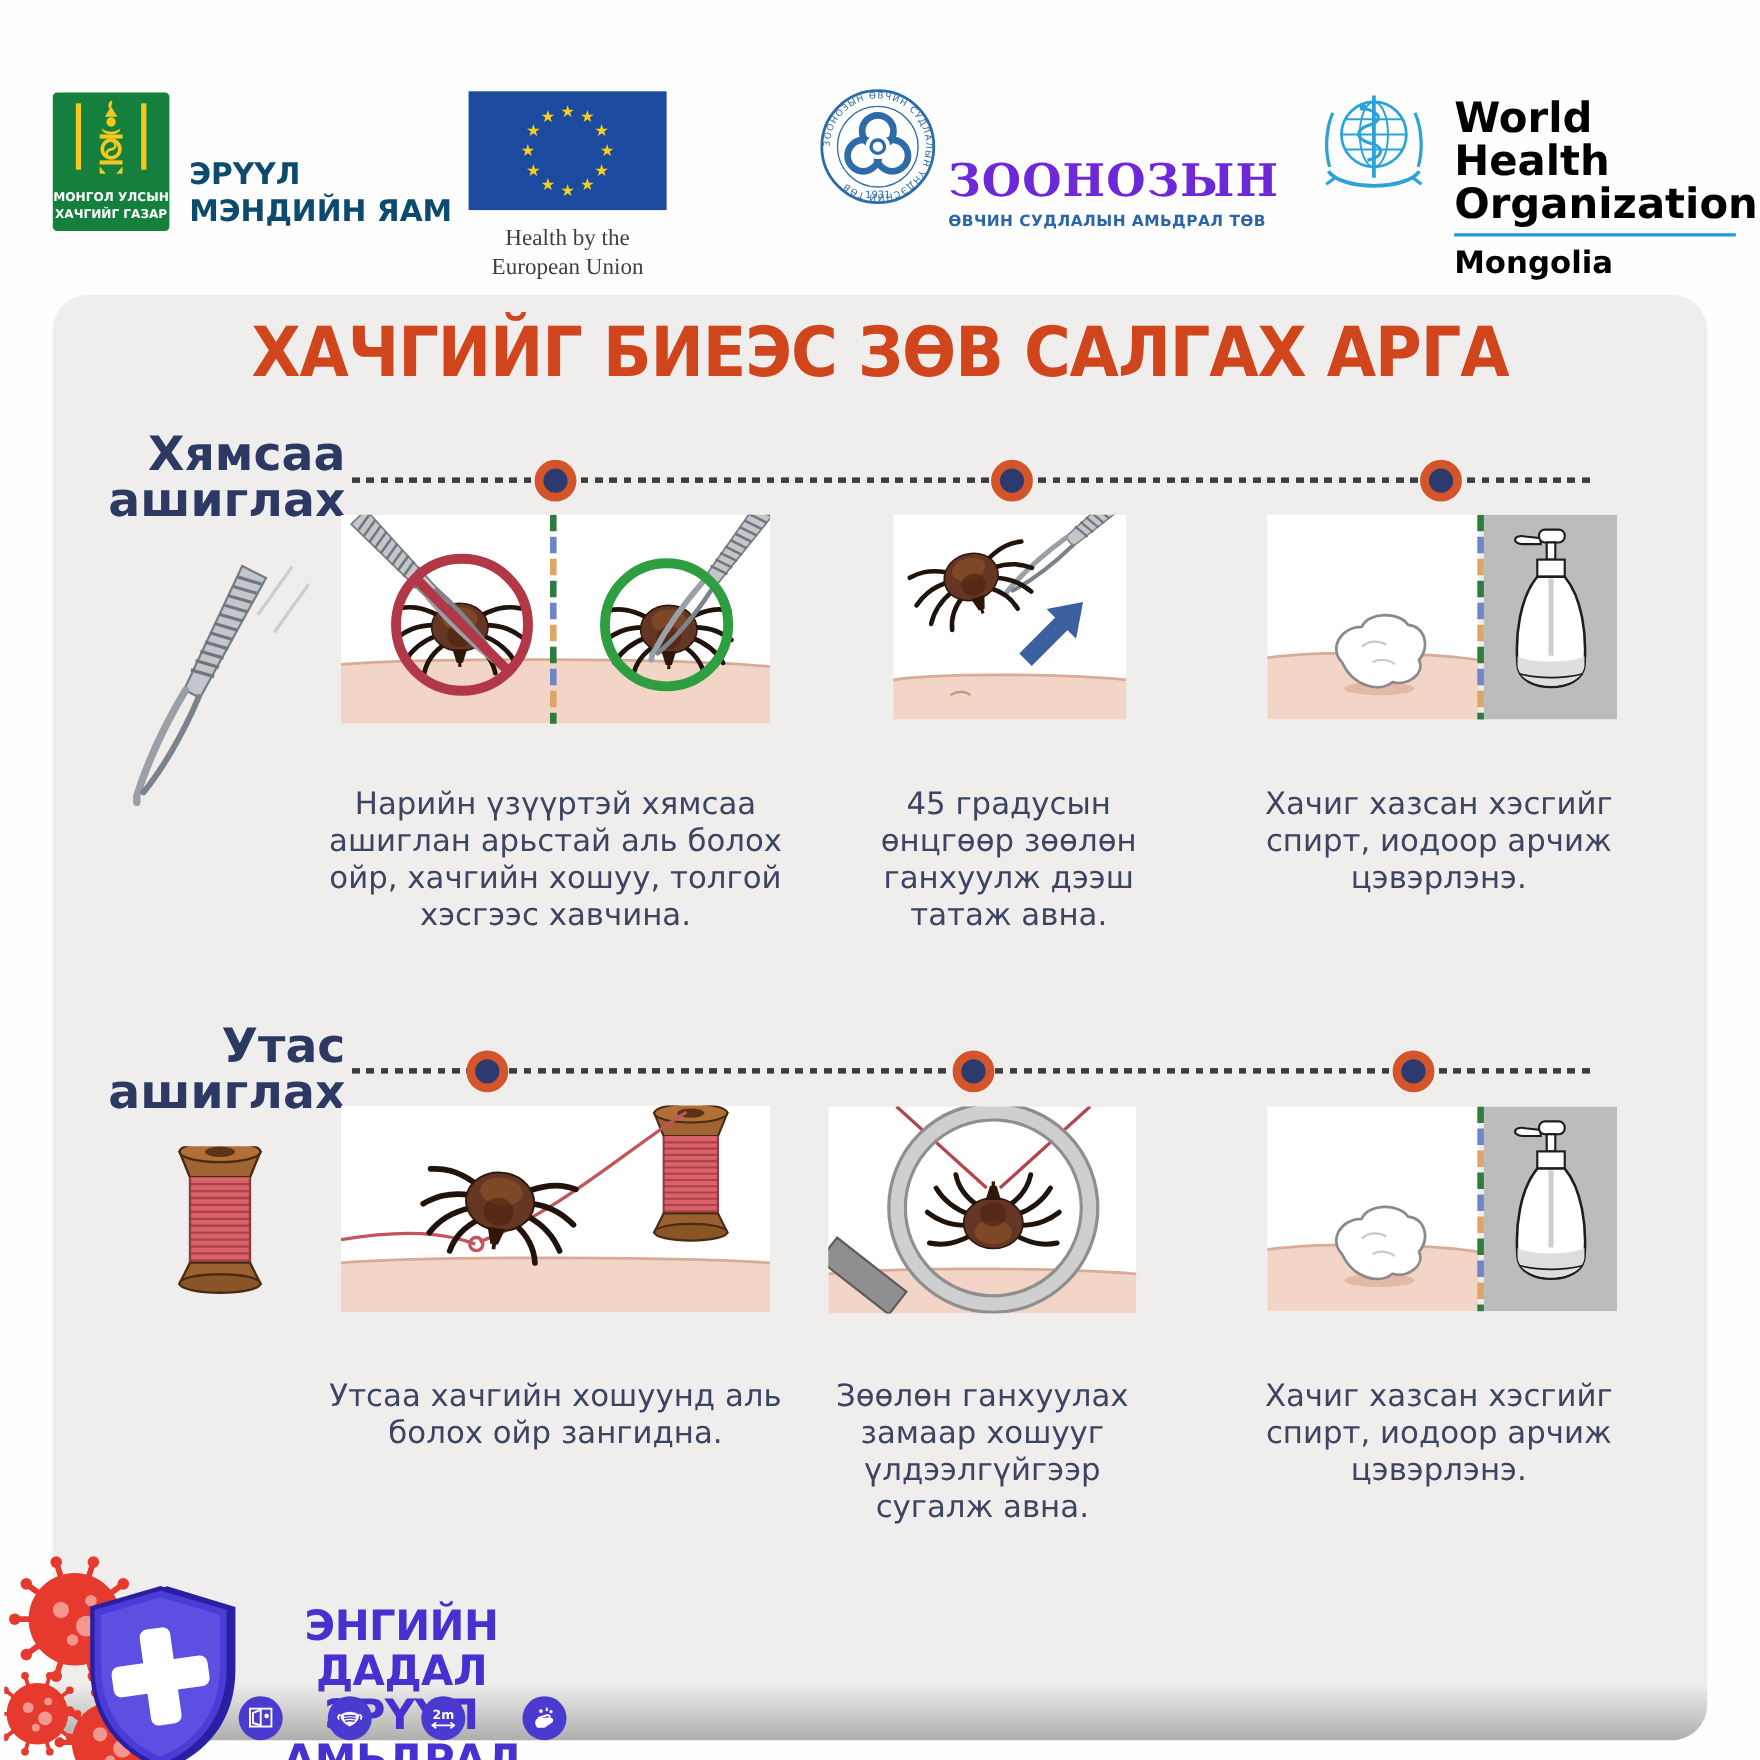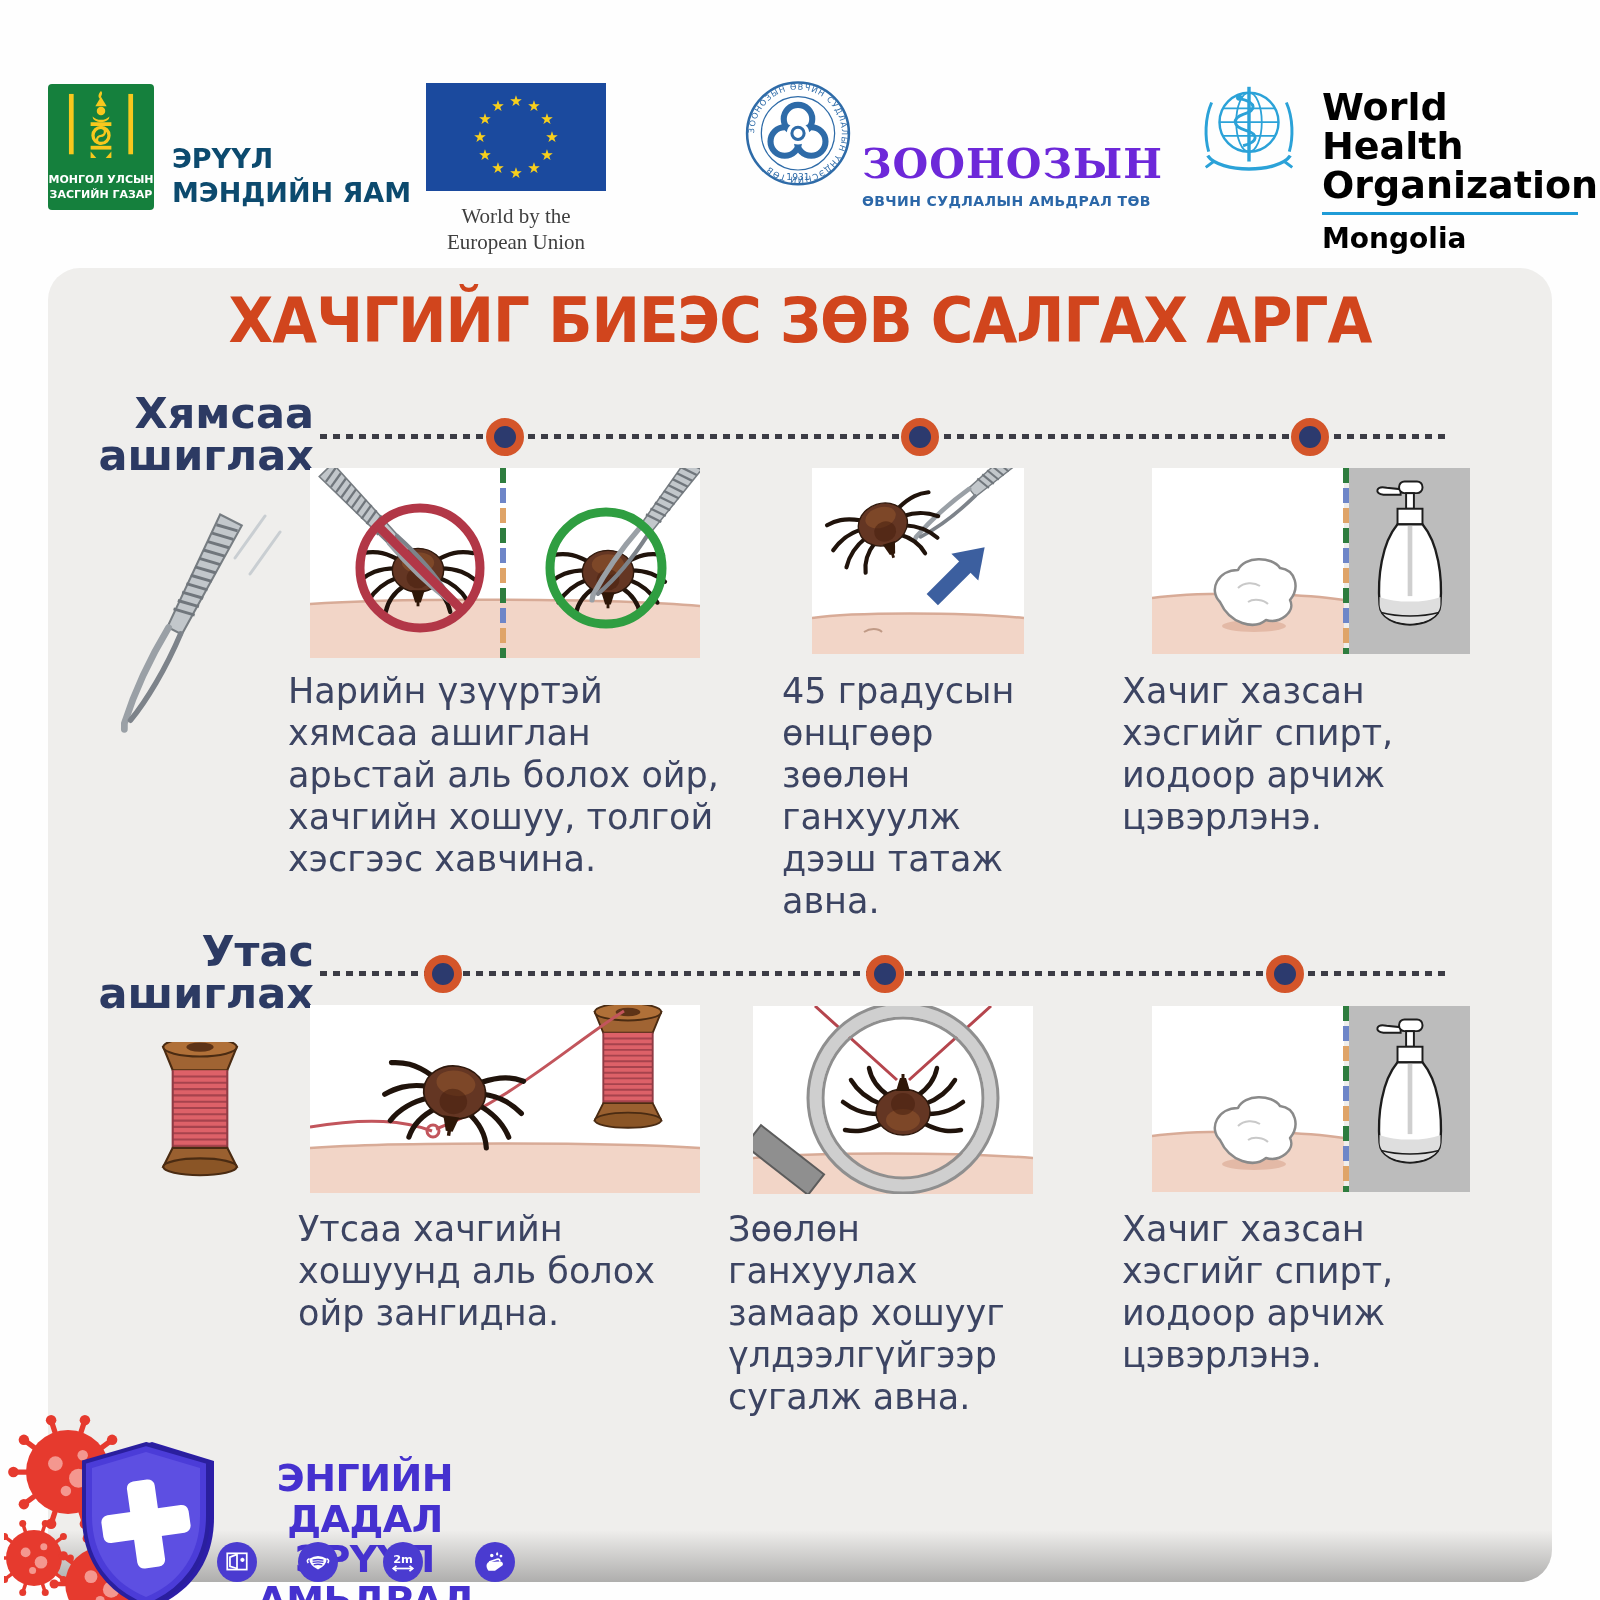--- a/index.html
+++ b/index.html
@@ -38,21 +38,21 @@
   .section-label{width:218px;text-align:right;color:#2c3a63;font-size:43px;font-weight:bold;line-height:.98;}
   .s1-label{left:96px;top:392px;}
   .s2-label{left:96px;top:930px;}
 
   .dash-line{width:1130px;height:5px;
              background:repeating-linear-gradient(90deg,#3c3c45 0 7px,transparent 7px 13px);}
   .dl1{left:320px;top:434px;}
   .dl2{left:320px;top:971px;}
   .marker{width:38px;height:38px;border-radius:50%;background:#2c3a6e;border:8px solid #d4552a;box-sizing:border-box;}
 
-  .caption{color:#3c4462;font-size:35px;line-height:1.2;}
+  .caption{text-align:center;color:#3c4462;font-size:28px;line-height:1.2;margin-top:44px;}
   .cap1{left:288px;top:670px;width:434px;}
   .cap2{left:782px;top:670px;width:270px;}
   .cap3{left:1122px;top:670px;width:372px;}
   .cap4{left:298px;top:1208px;width:414px;}
   .cap5{left:728px;top:1208px;width:330px;}
   .cap6{left:1122px;top:1208px;width:372px;}
 
   
   .slogan{left:200px;top:1458px;width:330px;text-align:center;color:#4531cf;
           font-size:38px;font-weight:bold;line-height:1.07;letter-spacing:-.5px;}
@@ -202,21 +202,21 @@
           <rect x="24" y="33" width="22" height="4"></rect>
           <circle cx="35" cy="47" r="8.5" fill="none" stroke="#f7c81d" stroke-width="3.5"></circle>
           <path d="M35,39 a4.2,4.2 0 0 1 0,8.4 a4.2,4.2 0 0 0 0,8.4" fill="none" stroke="#f7c81d" stroke-width="2.5"></path>
           <rect x="24" y="58" width="22" height="4"></rect>
           <polygon points="24,64 30,71 24,71"></polygon>
             <polygon points="46,64 40,71 46,71"></polygon>
         </g>
       </svg>
       <div class="gov-box-text">
         <div>МОНГОЛ УЛСЫН</div>
-        <div>ЗАСГИЙН ГАЗАР</div>
+        <div>ХАЧГИЙГ ГАЗАР</div>
       </div>
     </div>
     <div class="abs gov-ministry">
       <div>ЭРҮҮЛ</div>
       <div>МЭНДИЙН ЯАМ</div>
     </div>
 
     <div class="abs eu-flag">
       <span class="eu-star" style="left:81px;top:9px;"></span>
       <span class="eu-star" style="left:99px;top:14px;"></span>
@@ -225,21 +225,21 @@
       <span class="eu-star" style="left:112px;top:63px;"></span>
       <span class="eu-star" style="left:99px;top:76px;"></span>
       <span class="eu-star" style="left:81px;top:81px;"></span>
       <span class="eu-star" style="left:63px;top:76px;"></span>
       <span class="eu-star" style="left:50px;top:63px;"></span>
       <span class="eu-star" style="left:45px;top:45px;"></span>
       <span class="eu-star" style="left:50px;top:27px;"></span>
       <span class="eu-star" style="left:63px;top:14px;"></span>
     </div>
     <div class="abs eu-caption">
-      <div>World by the</div>
+      <div>Health by the</div>
       <div>European Union</div>
     </div>
 
     <svg class="abs zoo-emblem" width="112" height="153" viewBox="0 0 110 150">
       <circle cx="55" cy="66" r="50" fill="#fff" stroke="#2e6ba8" stroke-width="2.5"></circle>
       <circle cx="55" cy="66" r="36" fill="none" stroke="#2e6ba8" stroke-width="1.2"></circle>
       <path id="zr" d="M55,66 m-43,0 a43,43 0 1,1 86,0 a43,43 0 1,1 -86,0" fill="none"></path>
       <text font-size="8" fill="#2e6ba8" letter-spacing="1">
         <textPath href="#zr">ЗООНОЗЫН ӨВЧИН СУДЛАЛЫН ҮНДЭСНИЙ ТӨВ</textPath>
       </text>

